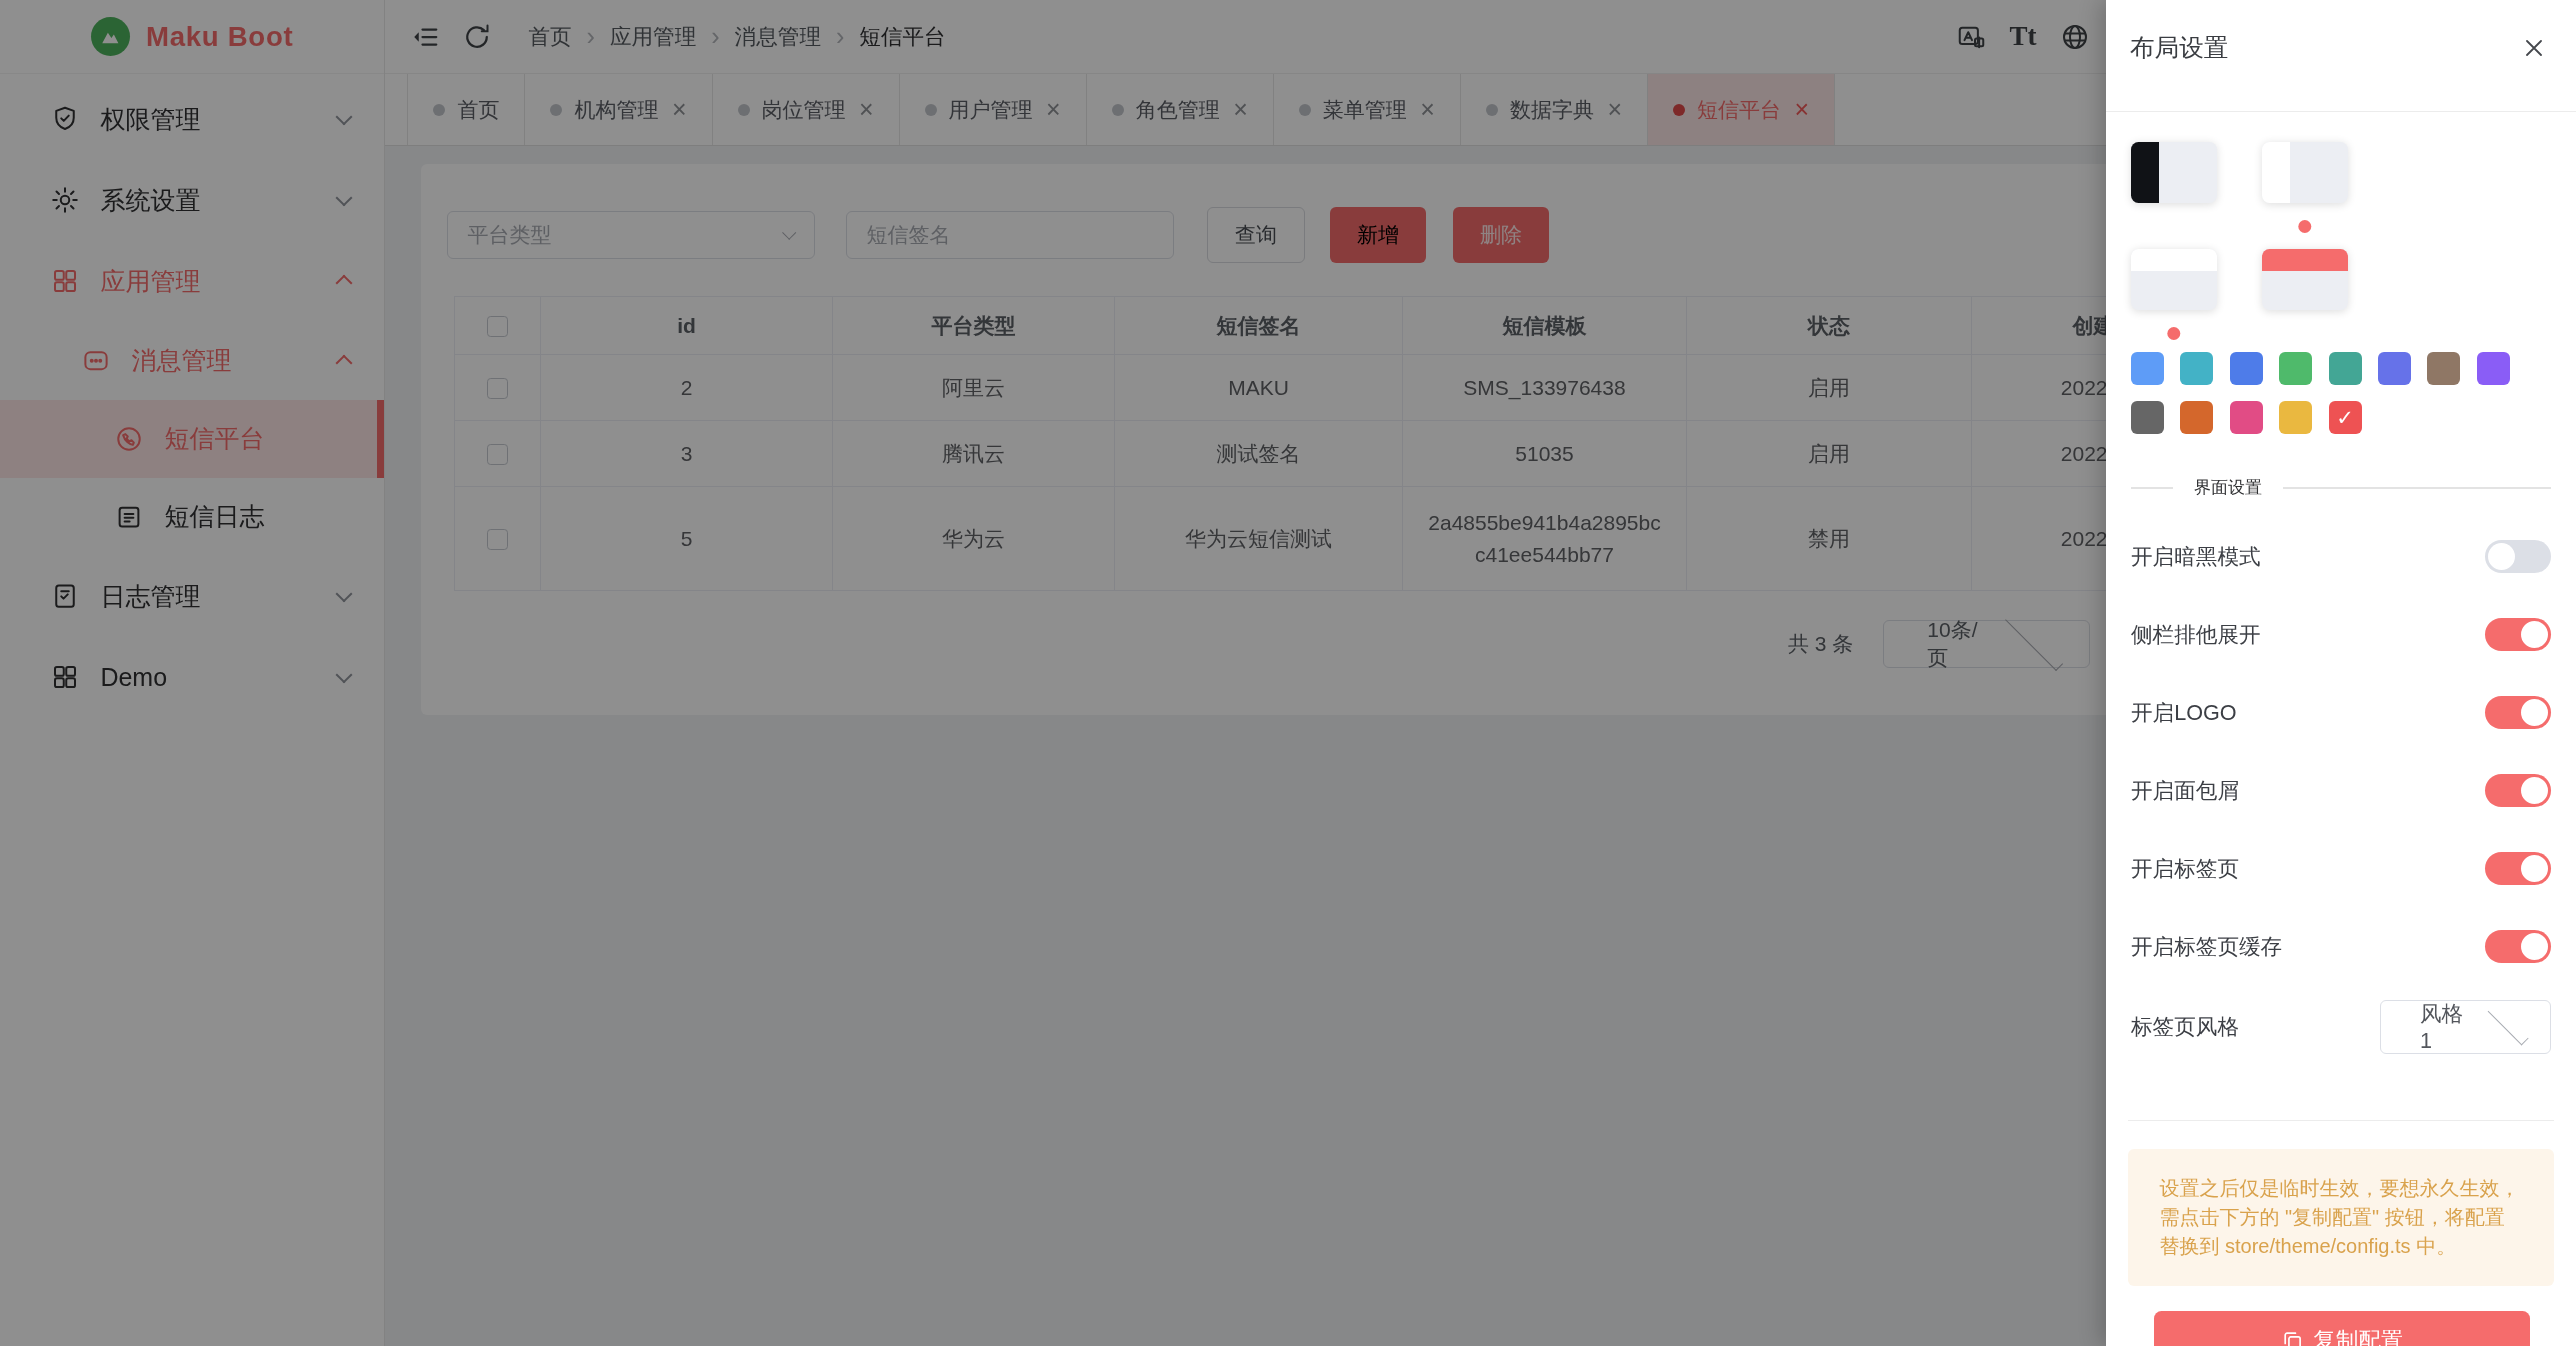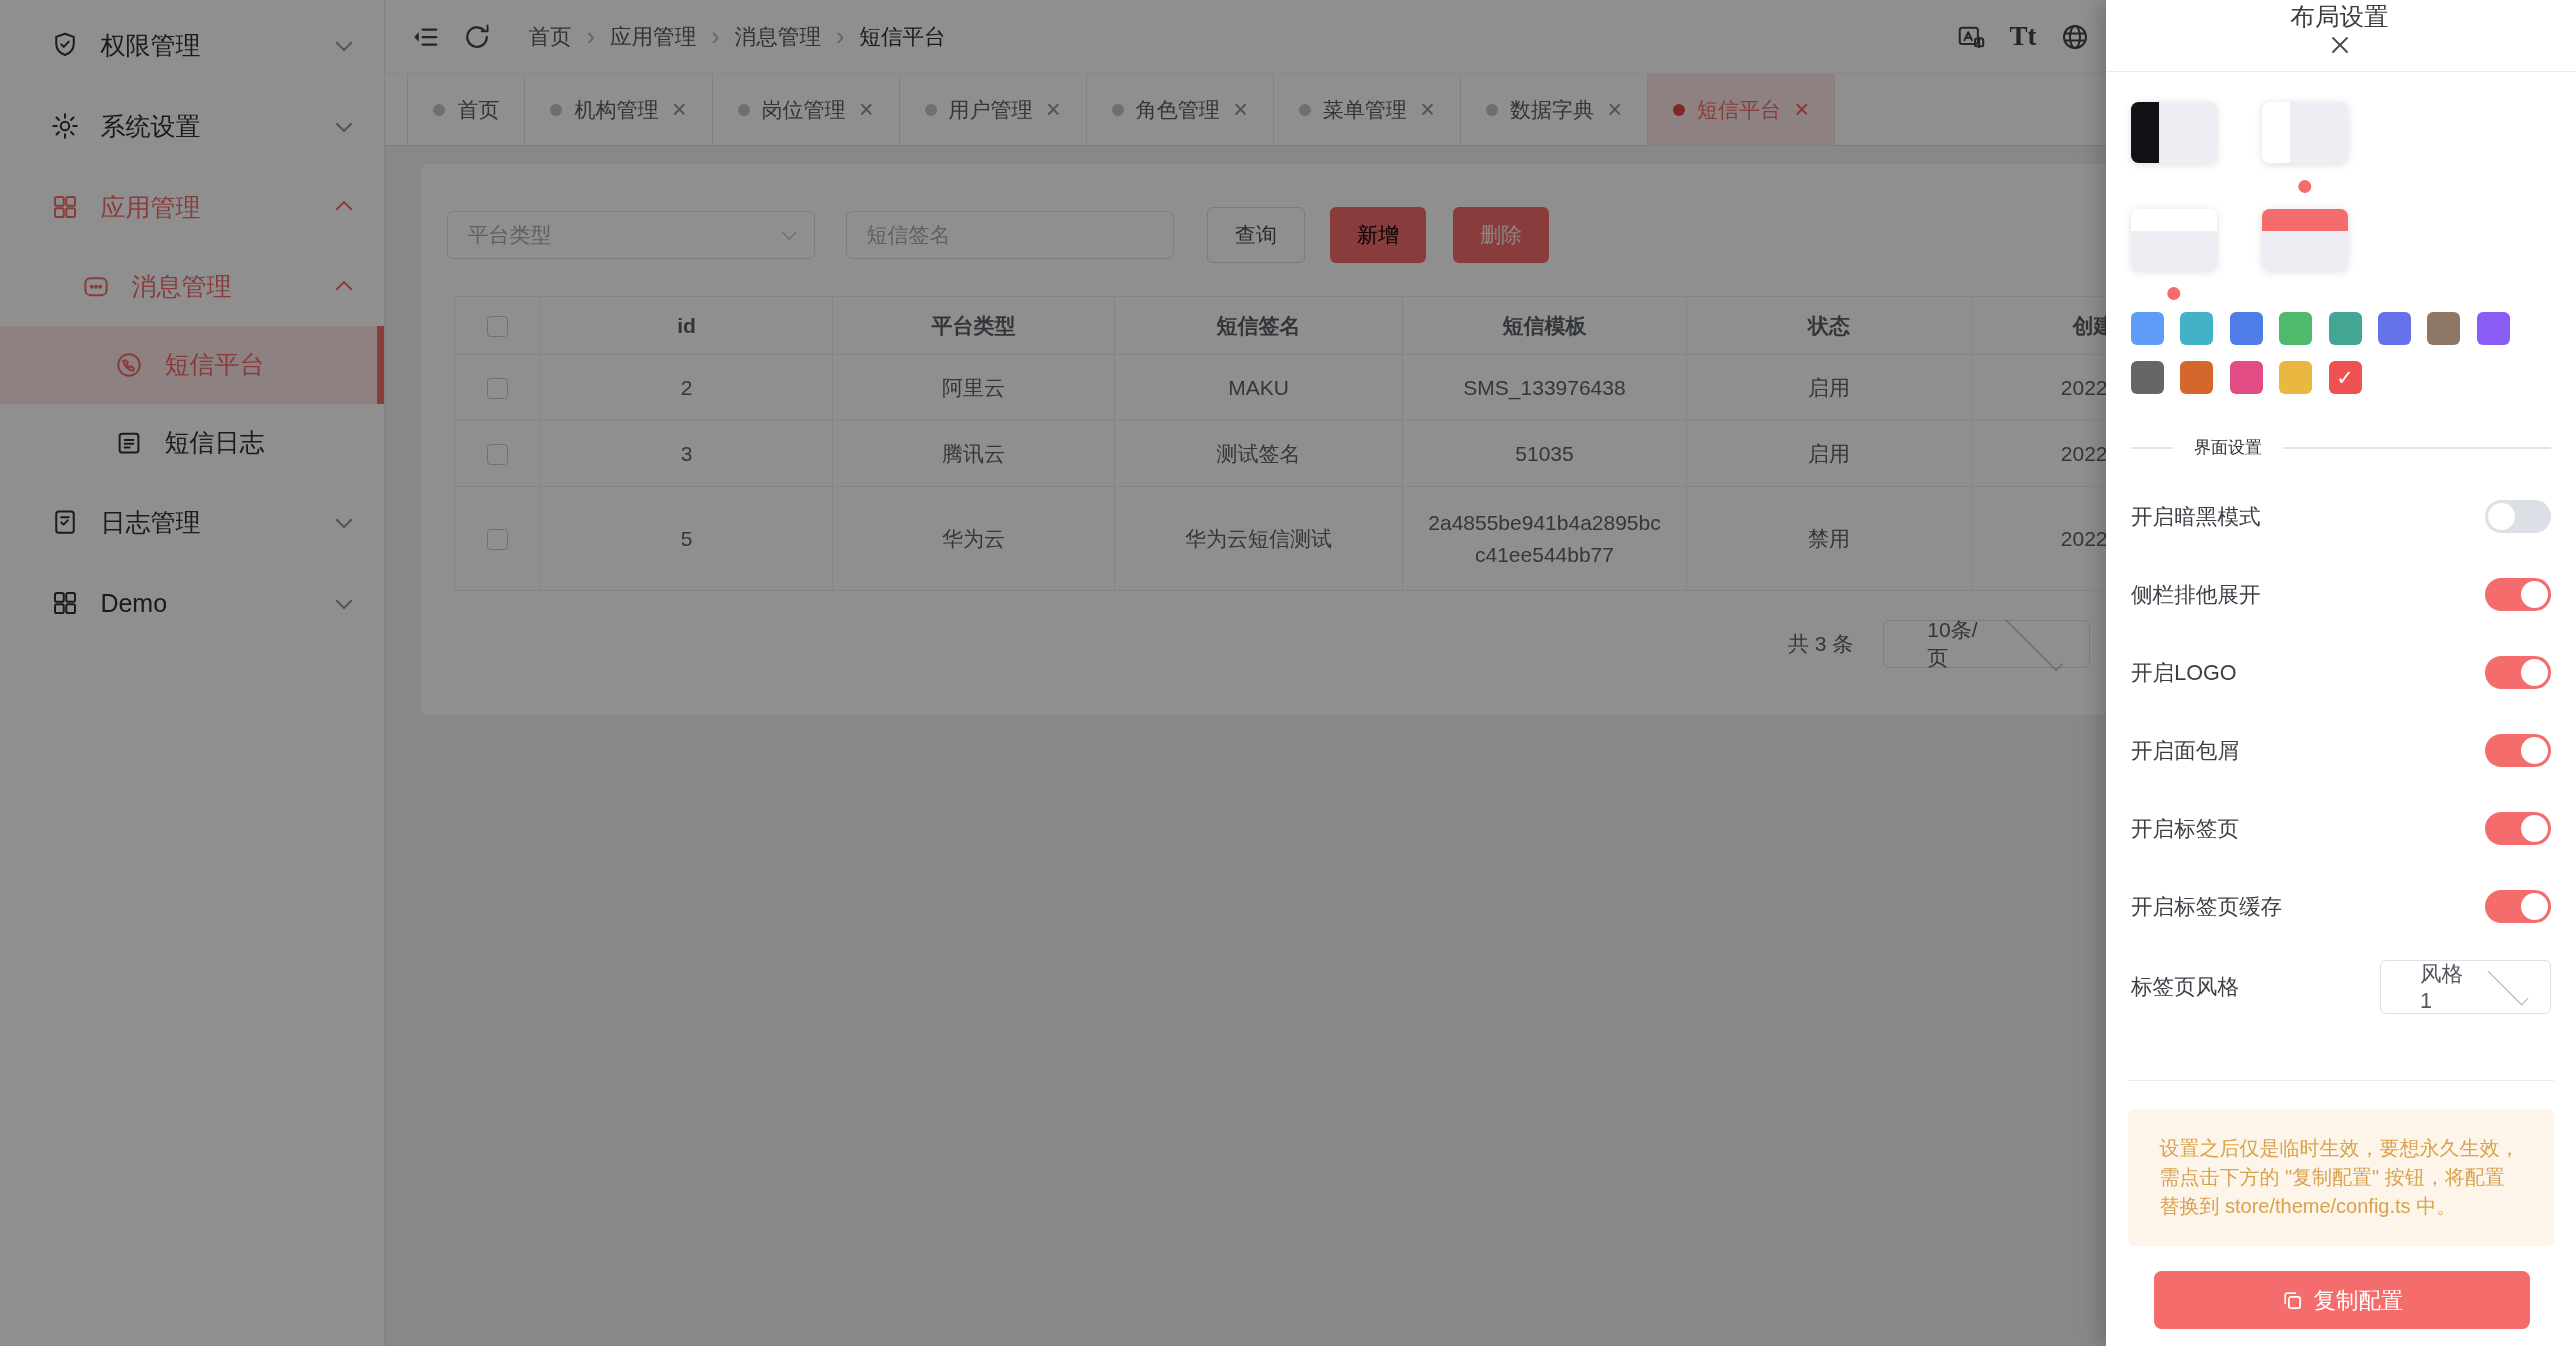--- a/index.html
+++ b/index.html
@@ -72,21 +72,21 @@
 
   .pager { position:absolute; top:456px; left:1367px; display:flex; align-items:center; gap:30px; font-size:21px; color:#5c6066; }
   .p-size { width:207px; height:48px; border:0.7px solid #dcdfe6; border-radius:6px; display:flex; align-items:center; padding:0 19.4px 0 43px; }
   .p-size span { flex:1; }
 
   
   .mask { position:absolute; inset:0; background:rgba(0,0,0,0.44); z-index:50; cursor:pointer; }
 
   
   .drawer { position:absolute; right:0; top:0; bottom:0; width:470px; background:#fff; z-index:60; box-shadow:-6px 0 21px rgba(0,0,0,0.2); overflow:hidden; }
-  .d-head { height:72px; display:flex; align-items:center; justify-content:space-between; padding:0 27px 16px 24px; border-bottom:0.7px solid #ececec;flex-direction:column; }
+  .d-head { height:112px; display:flex; align-items:center; justify-content:space-between; padding:0 27px 16px 24px; border-bottom:0.7px solid #ececec; }
   .d-title { font-size:24.6px; color:#3a3d42; }
   .d-close { width:30px; height:30px; display:flex; align-items:center; justify-content:center; cursor:pointer; color:#45484d; }
   .d-close svg { width:24px; height:24px; }
 
   .thumb-zone { margin:30px 25px 0; display:grid; grid-template-columns:86px 86px; column-gap:45px; row-gap:46px; padding-bottom:30px; }
   .thumb-cell { position:relative; }
   .thumb { width:86px; height:61px; border-radius:7.5px; background:#eceef3; box-shadow:0 1.5px 9px rgba(0,0,0,0.13); position:relative; overflow:hidden; cursor:pointer; }
   .thumb::before { content:""; position:absolute; }
   .t-dark-side::before { left:0; top:0; bottom:0; width:28px; background:#101216; }
   .t-light-side::before { left:0; top:0; bottom:0; width:28px; background:#ffffff; }
@@ -119,20 +119,28 @@
   .warn-box { margin:28px 22.4px 0; background:#fdf5ea; border-radius:6px; padding:25px 31px; font-size:20px; line-height:1.45; color:#d9a24c; }
   .copy-btn { margin:25px 46px 0 48px; width:376px; height:58px; background:#f56c6c; border:none; border-radius:7.5px; color:#fff; font-size:22.4px; display:flex; align-items:center; justify-content:center; gap:10.4px; cursor:pointer; font-family:inherit; }
   .copy-btn svg { width:22.4px; height:22.4px; }
 </style>
 </head>
 <body>
 
 <div class="app">
 
   <aside class="sidebar">
+    <div class="logo">
+      <span class="logo-circle">
+        <svg viewBox="0 0 24 24">
+            <path fill="#ffffff" d="M5.8 17L10.3 8.6l2.8 4.2 2-2.8 3.6 7z"></path>
+          </svg>
+      </span>
+      <span class="logo-text">Maku Boot</span>
+    </div>
     <nav class="menu">
       <div class="mi l1">
         <span class="ic">
             <svg viewBox="0 0 24 24" fill="none" stroke="currentColor" stroke-width="1.6" stroke-linecap="round" stroke-linejoin="round">
               <path d="M12 3l7 2.5V11c0 4.5-3 7.6-7 9-4-1.4-7-4.5-7-9V5.5z"></path>
               <path d="M9 11.5l2 2 4-4.2"></path>
             </svg>
           </span>
         <span>权限管理</span>
         <span class="chev down"></span>

